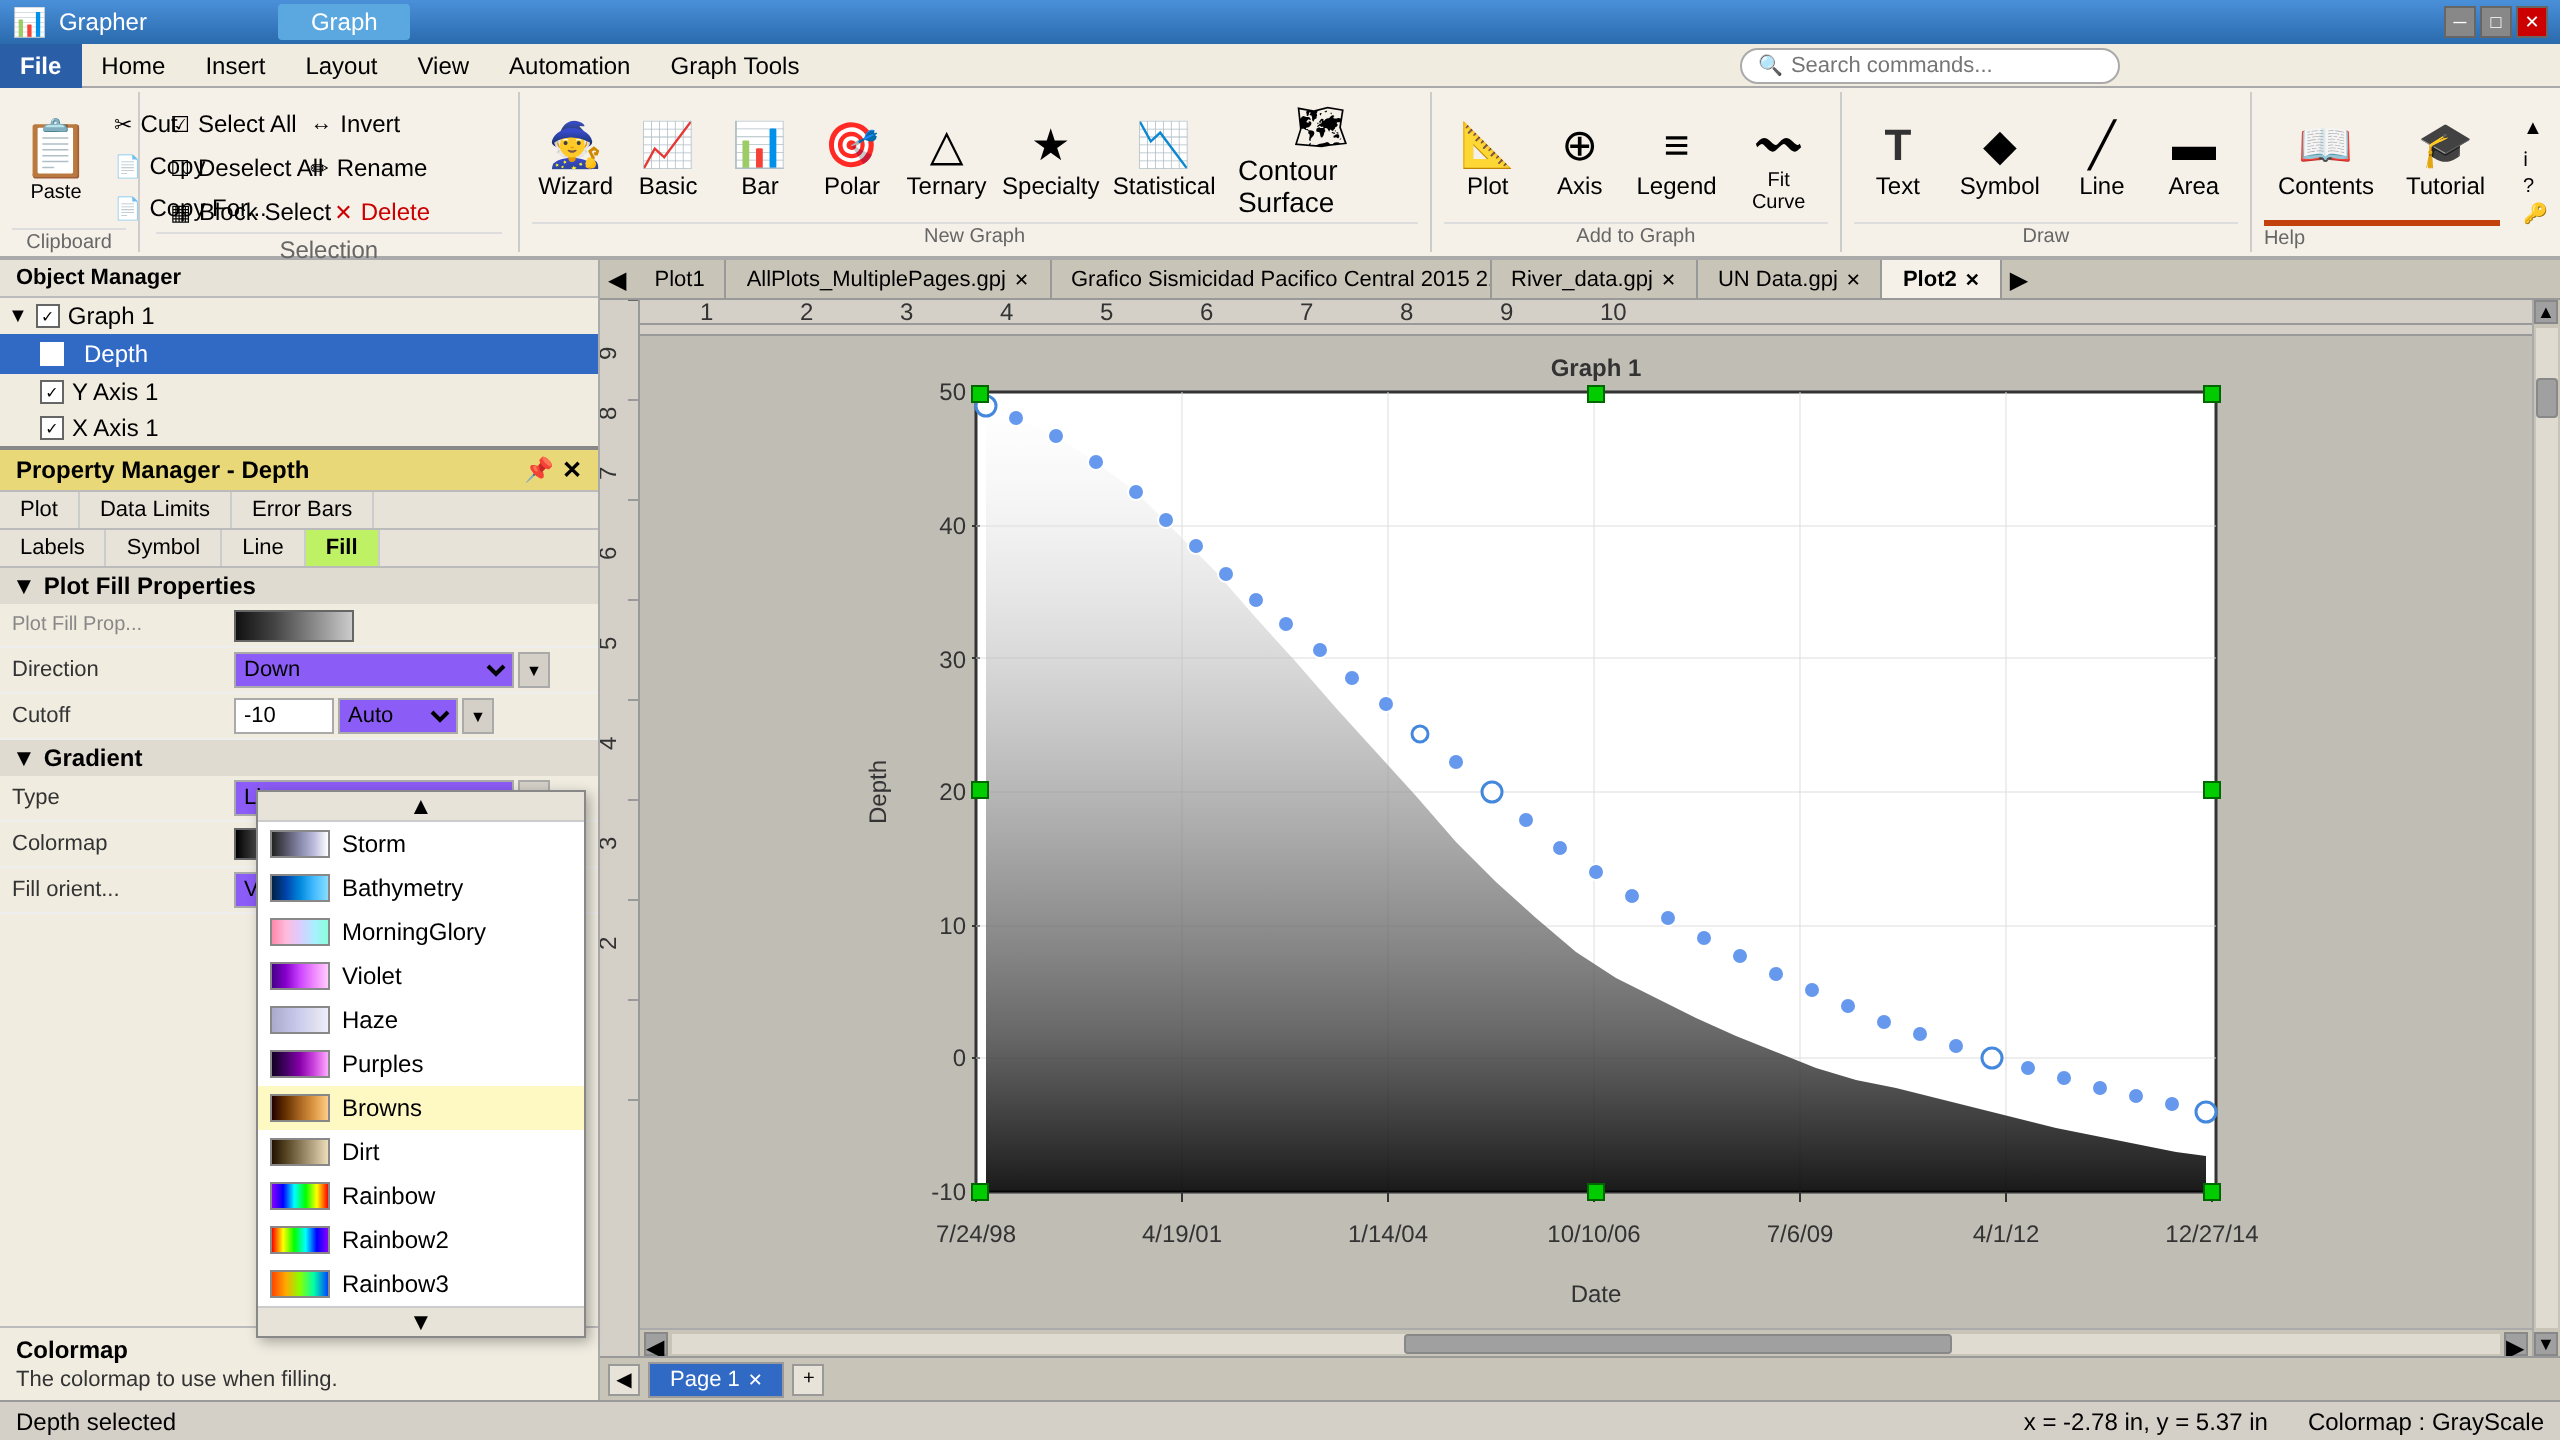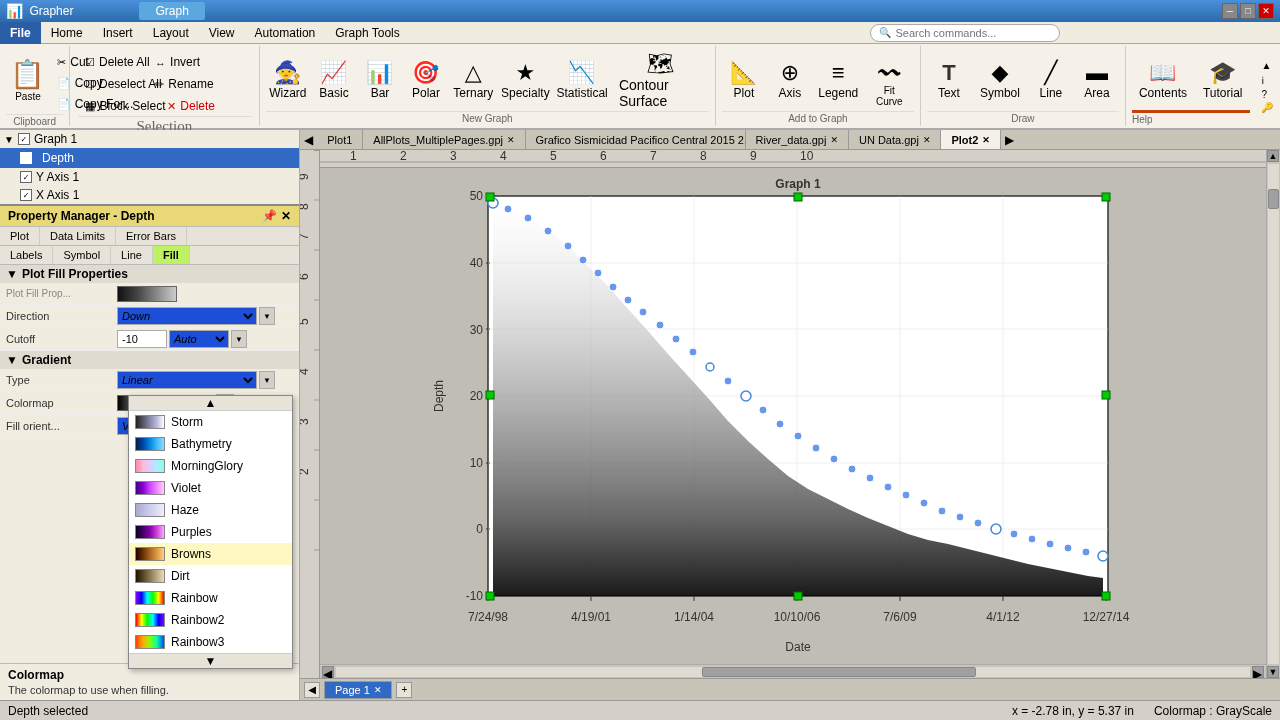--- a/index.html
+++ b/index.html
@@ -65,21 +65,21 @@
     .prop-manager { flex: 1; overflow-y: auto; }
     .prop-manager-title { background: #e8d878; padding: 3px 8px; font-weight: bold; font-size: 11px; border-bottom: 1px solid #bbb; display: flex; justify-content: space-between; }
     .prop-tabs { display: flex; background: #e8e3d8; border-bottom: 1px solid #bbb; }
     .prop-tab { padding: 3px 10px; font-size: 11px; cursor: pointer; border-right: 1px solid #ccc; }
     .prop-tab.active { background: #bef264; font-weight: bold; }
     .prop-section-header { background: #e0dbd0; padding: 2px 6px; font-size: 11px; font-weight: bold; display: flex; align-items: center; gap: 4px; }
     .prop-row { display: flex; align-items: center; padding: 2px 6px; border-bottom: 1px solid #eee; min-height: 22px; }
     .prop-label { width: 111px; font-size: 11px; color: #333; flex-shrink: 0; }
     .prop-value { flex: 1; display: flex; align-items: center; gap: 2px; }
     .prop-input { width: 100%; height: 18px; border: 1px solid #aaa; padding: 0 4px; font-size: 11px; background: white; }
-    .prop-select { width: 100%; height: 18px; border: 1px solid #aaa; font-size: 11px; background: #1d4ed8; font-style: italic; }
+    .prop-select { width: 100%; height: 18px; border: 1px solid #aaa; font-size: 11px; background: #8b5cf6; }
     .color-swatch { width: 60px; height: 16px; background: linear-gradient(to right, black, gray); border: 1px solid #666; }
     .color-swatch-bw { width: 40px; height: 16px; background: linear-gradient(to right, black, white); border: 1px solid #666; }
     .dropdown-btn { width: 16px; height: 18px; background: #d4d0c8; border: 1px solid #aaa; display: flex; align-items: center; justify-content: center; font-size: 8px; cursor: pointer; }
     .ellipsis-btn { width: 18px; height: 18px; background: #d4d0c8; border: 1px solid #aaa; display: flex; align-items: center; justify-content: center; font-size: 10px; cursor: pointer; }
 
     
     .colormap-dropdown {
       position: absolute;
       top: 400px;
       left: 128px;
@@ -162,28 +162,28 @@
           <div class="ribbon-btn-small">✂ <span>Cut</span></div>
           <div class="ribbon-btn-small">📄 <span>Copy</span></div>
           <div class="ribbon-btn-small">📄 <span>Copy For...</span></div>
         </div>
       </div>
       <div style="font-size:10px; color:#666; text-align:center; border-top:1px solid #ddd; padding-top:1px;">Clipboard</div>
     </div>
 
     <div style="display:flex; flex-direction:column; border-right:1px solid #ccc; padding:2px 8px; min-width:140px;">
       <div style="display:flex; flex-wrap:wrap; gap:2px; flex:1; align-content:flex-start; padding-top:4px;">
-        <div class="ribbon-btn-small" style="width:68px;">☑ <span>Delete All</span></div>
+        <div class="ribbon-btn-small" style="width:68px;">☑ <span>Select All</span></div>
         <div class="ribbon-btn-small" style="width:60px;">↔ <span>Invert</span></div>
         <div class="ribbon-btn-small" style="width:68px;">☐ <span>Deselect All</span></div>
         <div class="ribbon-btn-small" style="width:60px;">✏ <span>Rename</span></div>
         <div class="ribbon-btn-small" style="width:80px;">▦ <span>Block Select</span></div>
         <div class="ribbon-btn-small" style="width:60px; color:#c00;">✕ <span>Delete</span></div>
       </div>
-      <div style="font-size:15px; color:#666; text-align:center; border-top:1px solid #ddd; padding-top:1px;font-family:Liberation Serif, serif;">Selection</div>
+      <div style="font-size:12px; color:#666; text-align:center; border-top:1px solid #ddd; padding-top:1px;">Selection</div>
     </div>
 
     <div style="display:flex; flex-direction:column; border-right:1px solid #ccc; padding:2px 6px;">
       <div style="display:flex; gap:2px; flex:1; align-items:flex-start; padding-top:2px;">
         <div class="ribbon-btn">
             <div style="font-size:22px;">🧙</div>
             <div>Wizard</div>
           </div>
         <div class="ribbon-btn">
             <div style="font-size:22px;">📈</div>
@@ -284,20 +284,21 @@
       <div style="font-size:10px; cursor:pointer;">🔑</div>
     </div>
   </div>
 </div>
 
 <div class="main-layout">
 
   <div class="left-panel">
 
     <div class="obj-manager">
+      <div class="panel-title">Object Manager</div>
 
       <div class="tree-item" style="padding-left:4px;">
         <span style="font-size:10px;">▼</span>
         <div class="checkbox checked"></div>
         <span>Graph 1</span>
       </div>
       <div class="tree-item indent1 selected">
         <div class="checkbox checked" style="border-color:#fff;"></div>
         <span style="background:#316ac5; color:white; padding:1px 6px;">Depth</span>
       </div>

